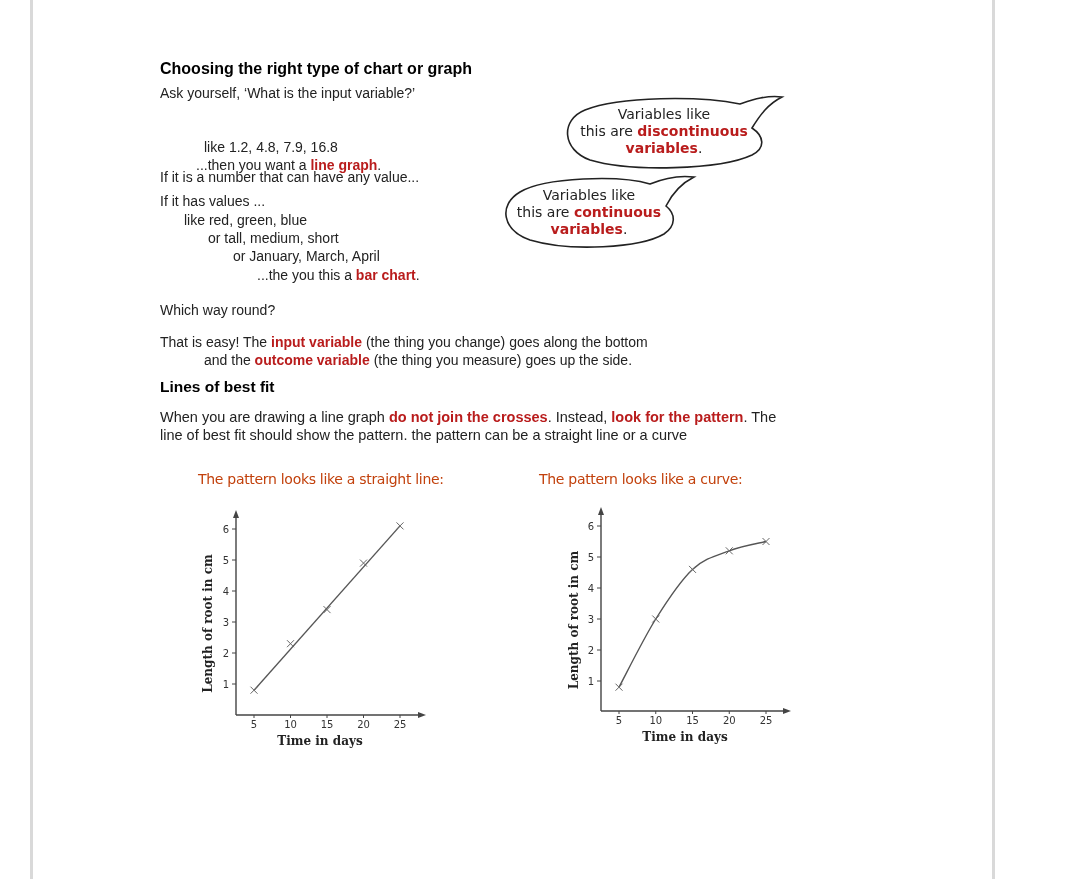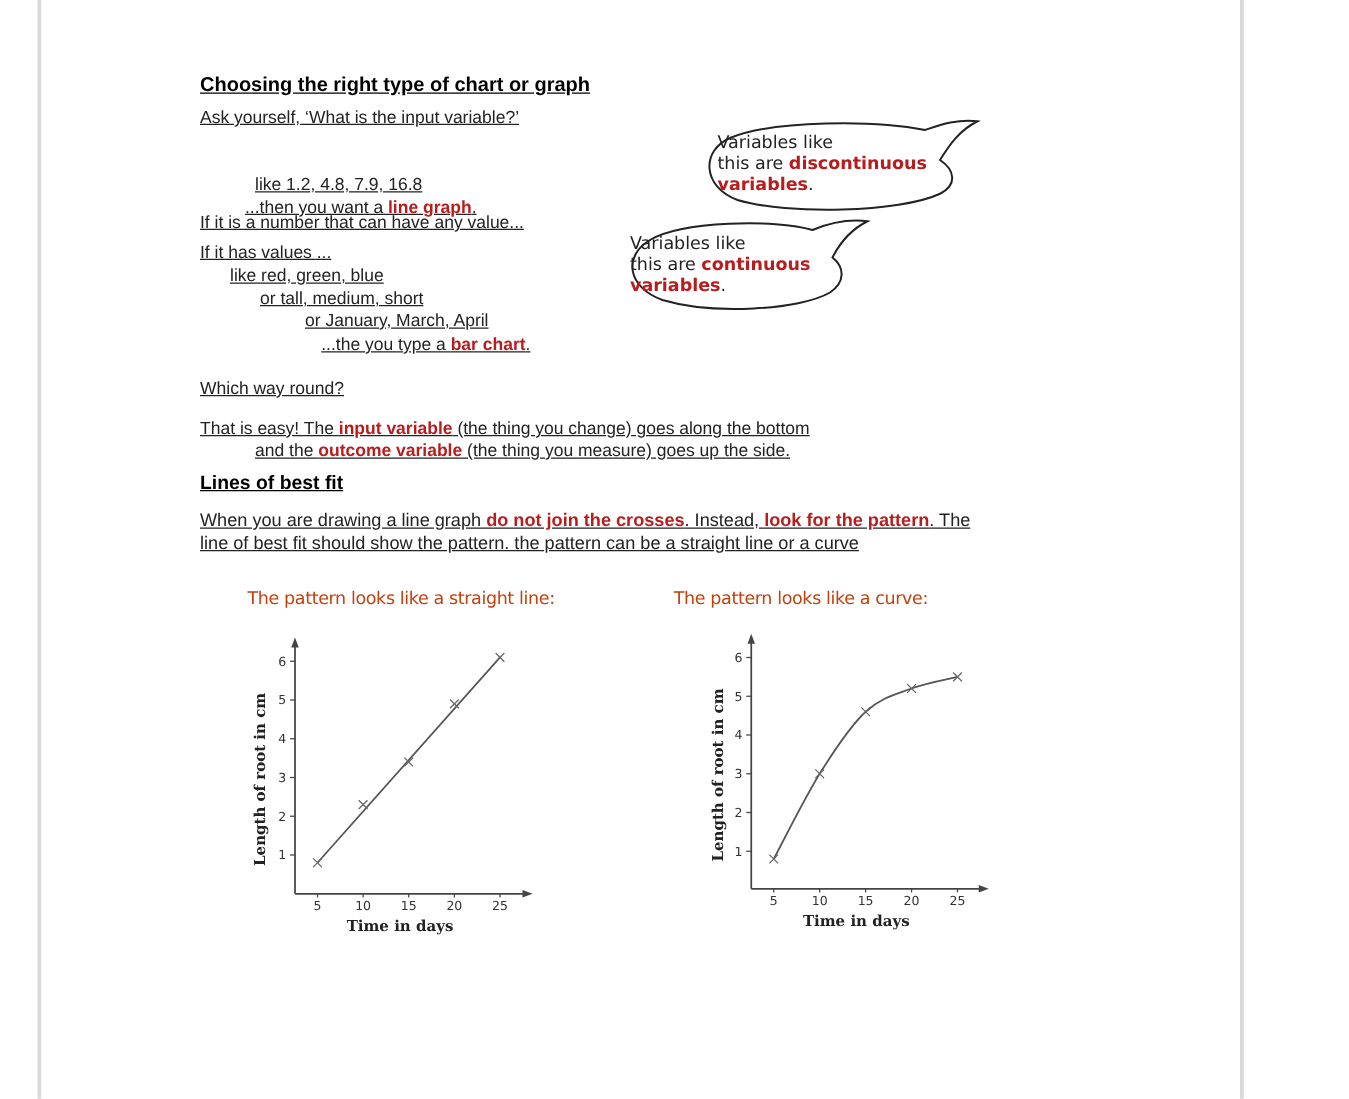--- a/index.html
+++ b/index.html
@@ -1,22 +1,22 @@
 <!DOCTYPE html>
 <html><head>
 <meta charset="utf-8">
 <style>
   html, body { margin: 0; padding: 0; background: #ffffff; }
   body { width: 1079px; height: 879px; position: relative; overflow: hidden; font-family: "Liberation Sans", sans-serif; color: #1a1a1a; }
   .page-border-left { position: absolute; left: 30px; top: 0; width: 3px; height: 879px; background: #d9d9d9; }
   .page-border-right { position: absolute; left: 992px; top: 0; width: 3px; height: 879px; background: #d9d9d9; }
-  .txt { position: absolute; font-size: 14px; line-height: 17px; white-space: nowrap; color: #222; text-decoration: underline; }
+  .txt { position: absolute; font-size: 14px; line-height: 17px; white-space: nowrap; color: #222; }
   .h1 { font-size: 16px; font-weight: bold; color: #000; }
   .b { font-weight: bold; color: #b91c1c; }
-  .bubble-text { position: absolute; font-family: "DejaVu Sans", sans-serif; font-size: 14px; line-height: 17px; text-align: left; color: #222; white-space: nowrap; }
+  .bubble-text { position: absolute; font-family: "DejaVu Sans", sans-serif; font-size: 14px; line-height: 17px; text-align: center; color: #222; white-space: nowrap; }
   .bubble-text .b { font-family: "DejaVu Sans", sans-serif; }
   .caption { position: absolute; font-family: "DejaVu Sans", sans-serif; font-size: 14px; color: #c2410c; white-space: nowrap; letter-spacing: -0.3px; }
   svg { position: absolute; left: 0; top: 0; }
   .chart-label { font-family: "DejaVu Serif", serif; font-weight: bold; font-size: 12px; fill: #222; }
   .tick-label { font-family: "DejaVu Sans", sans-serif; font-size: 10px; fill: #333; }
 </style>
 </head>
 <body>
 
 <div class="page-border-left"></div>
@@ -25,22 +25,22 @@
 <div class="txt h1" style="left:160px; top:60px;">Choosing the right type of chart or graph</div>
 <div class="txt" style="left:160px; top:85px;">Ask yourself, ‘What is the input variable?’</div>
 
 <div class="txt" style="left:160px; top:122px;margin-top:47px;">If it is a number that can have any value...</div>
 <div class="txt" style="left:184px; top:139px;margin-left:20px;">like 1.2, 4.8, 7.9, 16.8</div>
 <div class="txt" style="left:196px; top:157px;"><span>...then you want a </span><span class="b">line graph</span><span>.</span></div>
 
 <div class="txt" style="left:160px; top:193px;">If it has values ...</div>
 <div class="txt" style="left:184px; top:212px;">like red, green, blue</div>
 <div class="txt" style="left:208px; top:230px;">or tall, medium, short</div>
-<div class="txt" style="left:244px; top:248px;">or January, March, April</div>
-<div class="txt" style="left:257px; top:267px;"><span>...the you type a </span><span class="b">bar chart</span><span>.</span></div>
+<div class="txt" style="left:233px; top:248px;">or January, March, April</div>
+<div class="txt" style="left:257px; top:267px;"><span>...the you this a </span><span class="b">bar chart</span><span>.</span></div>
 
 <svg width="1079" height="879">
   <g fill="none" stroke="#222" stroke-width="1.6">
     <path d="M 740 104 C 700 96, 620 96, 585 110 C 560 120, 562 150, 590 160 C 630 172, 720 170, 752 155 C 766 148, 764 136, 752 128 C 760 115, 768 104, 782 97 C 766 95, 752 100, 740 104 Z" fill="#fff"></path>
   </g>
   <g fill="none" stroke="#222" stroke-width="1.6">
     <path d="M 650 184 C 620 175, 545 177, 520 192 C 498 205, 502 230, 530 240 C 570 252, 640 248, 664 234 C 676 226, 676 214, 666 206 C 672 194, 682 183, 694 177 C 678 175, 662 179, 650 184 Z" fill="#fff"></path>
   </g>
 </svg>
 

